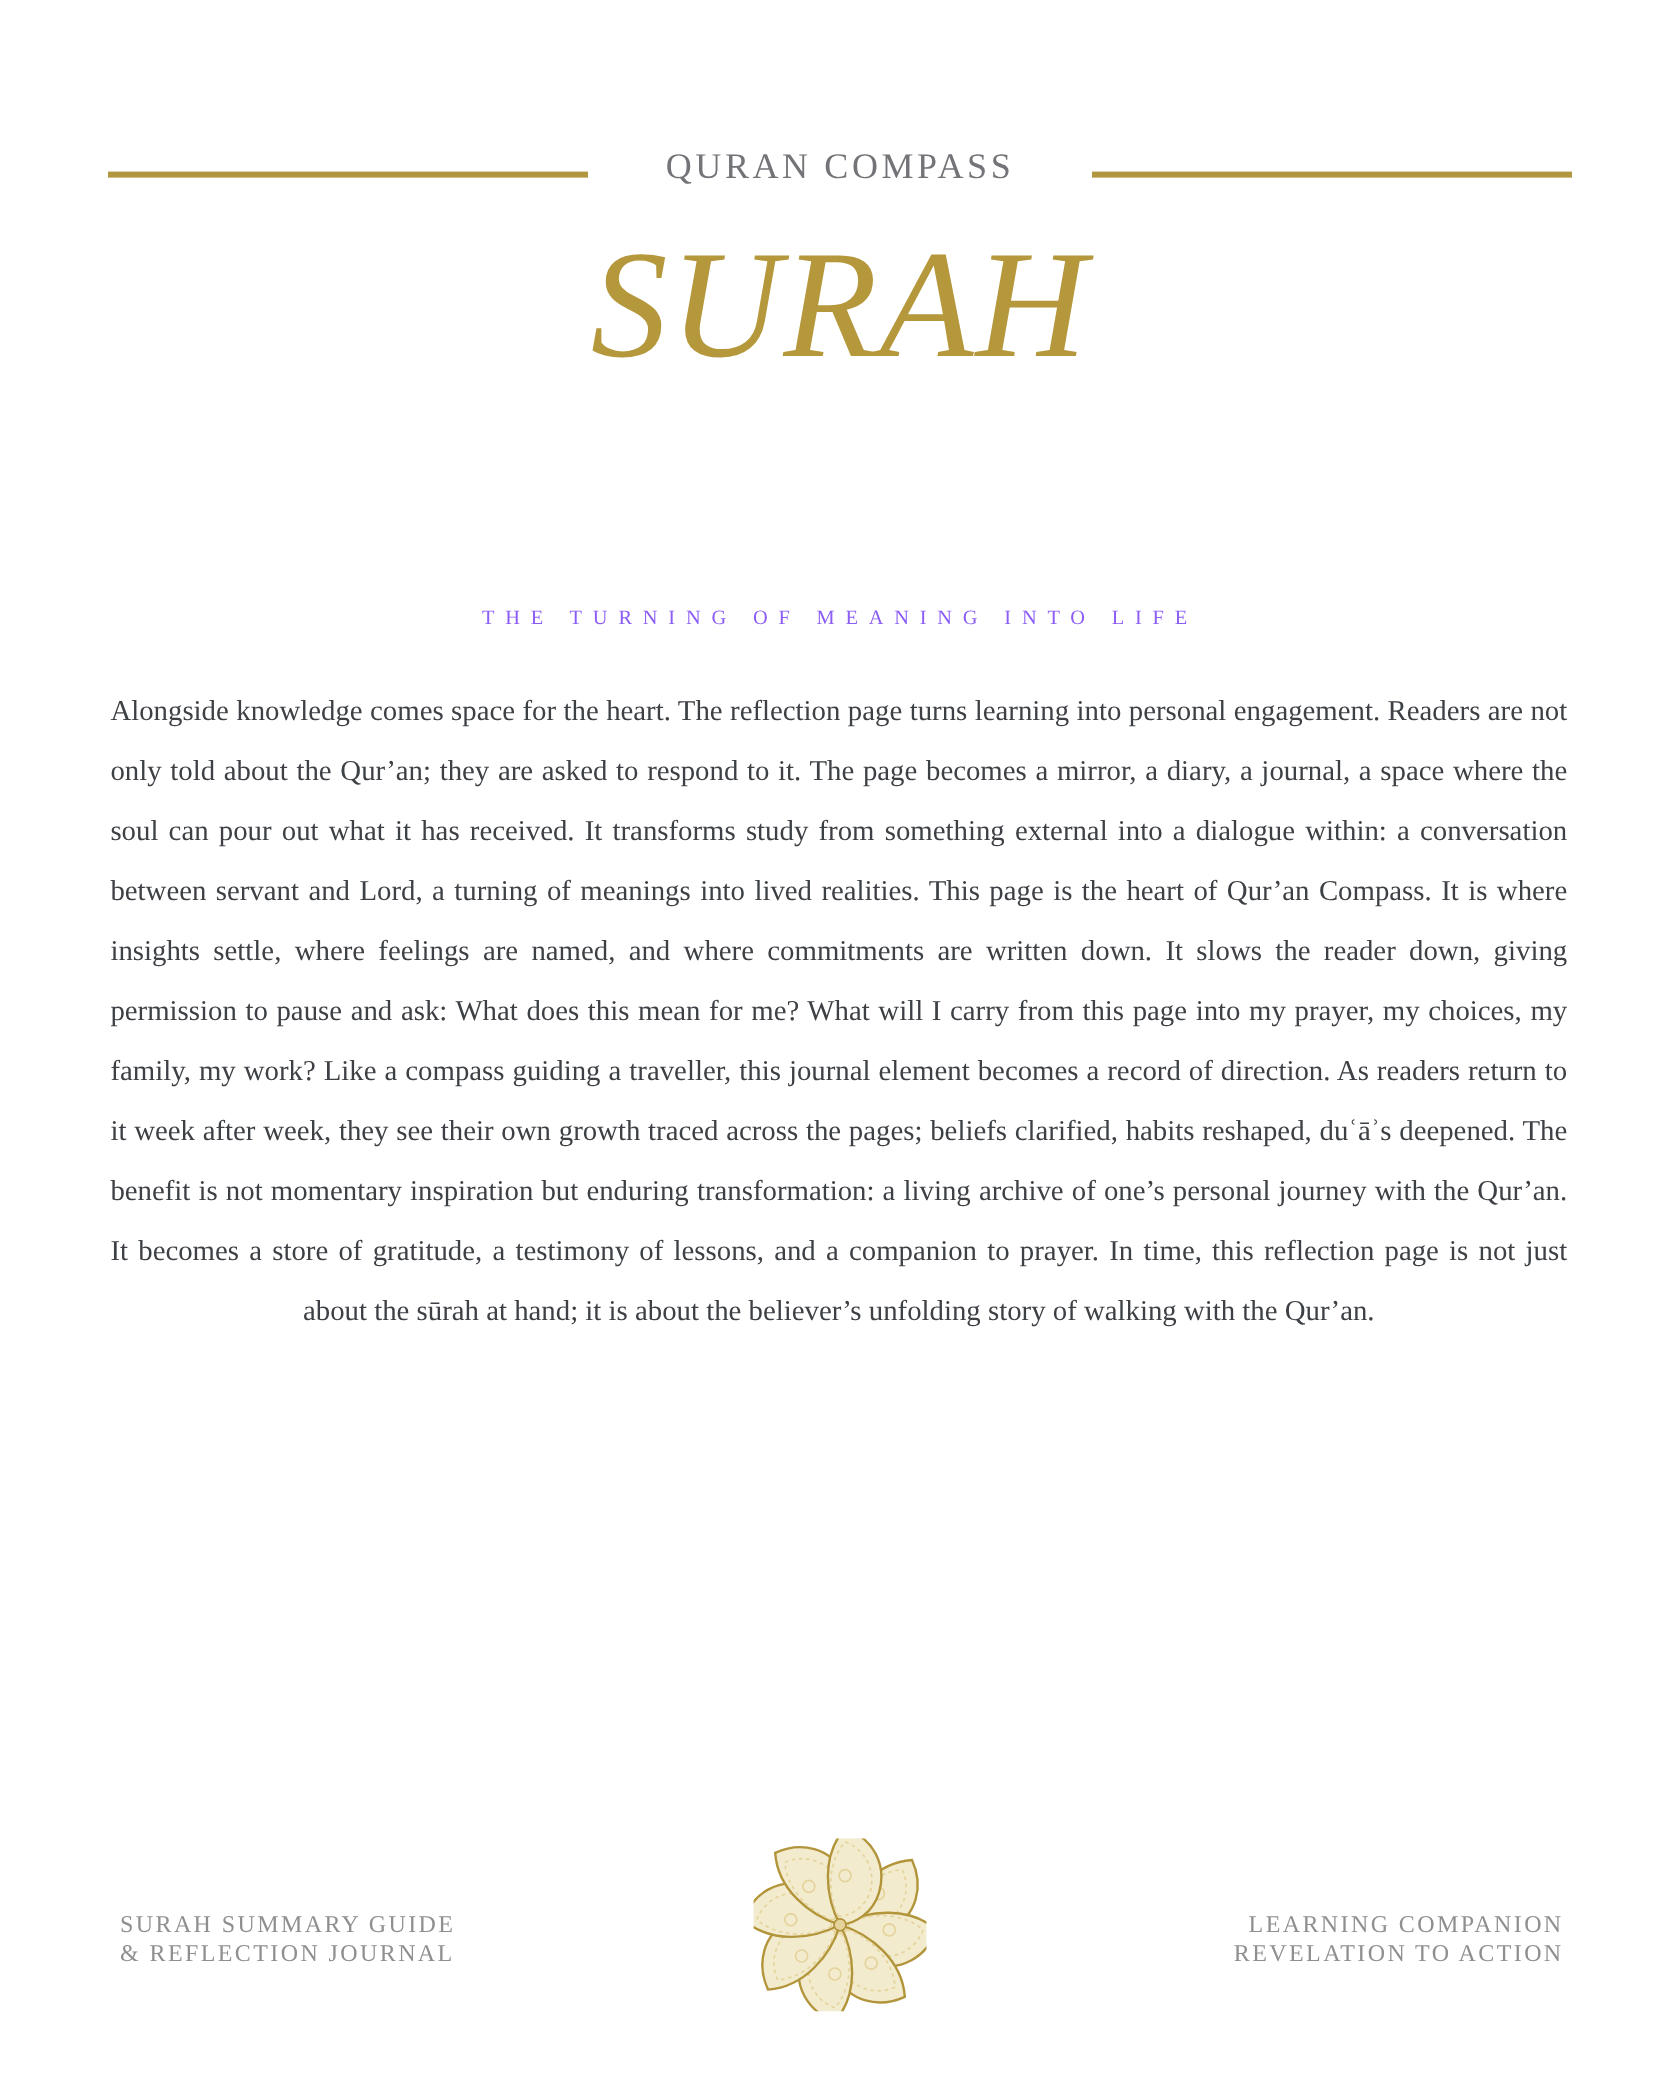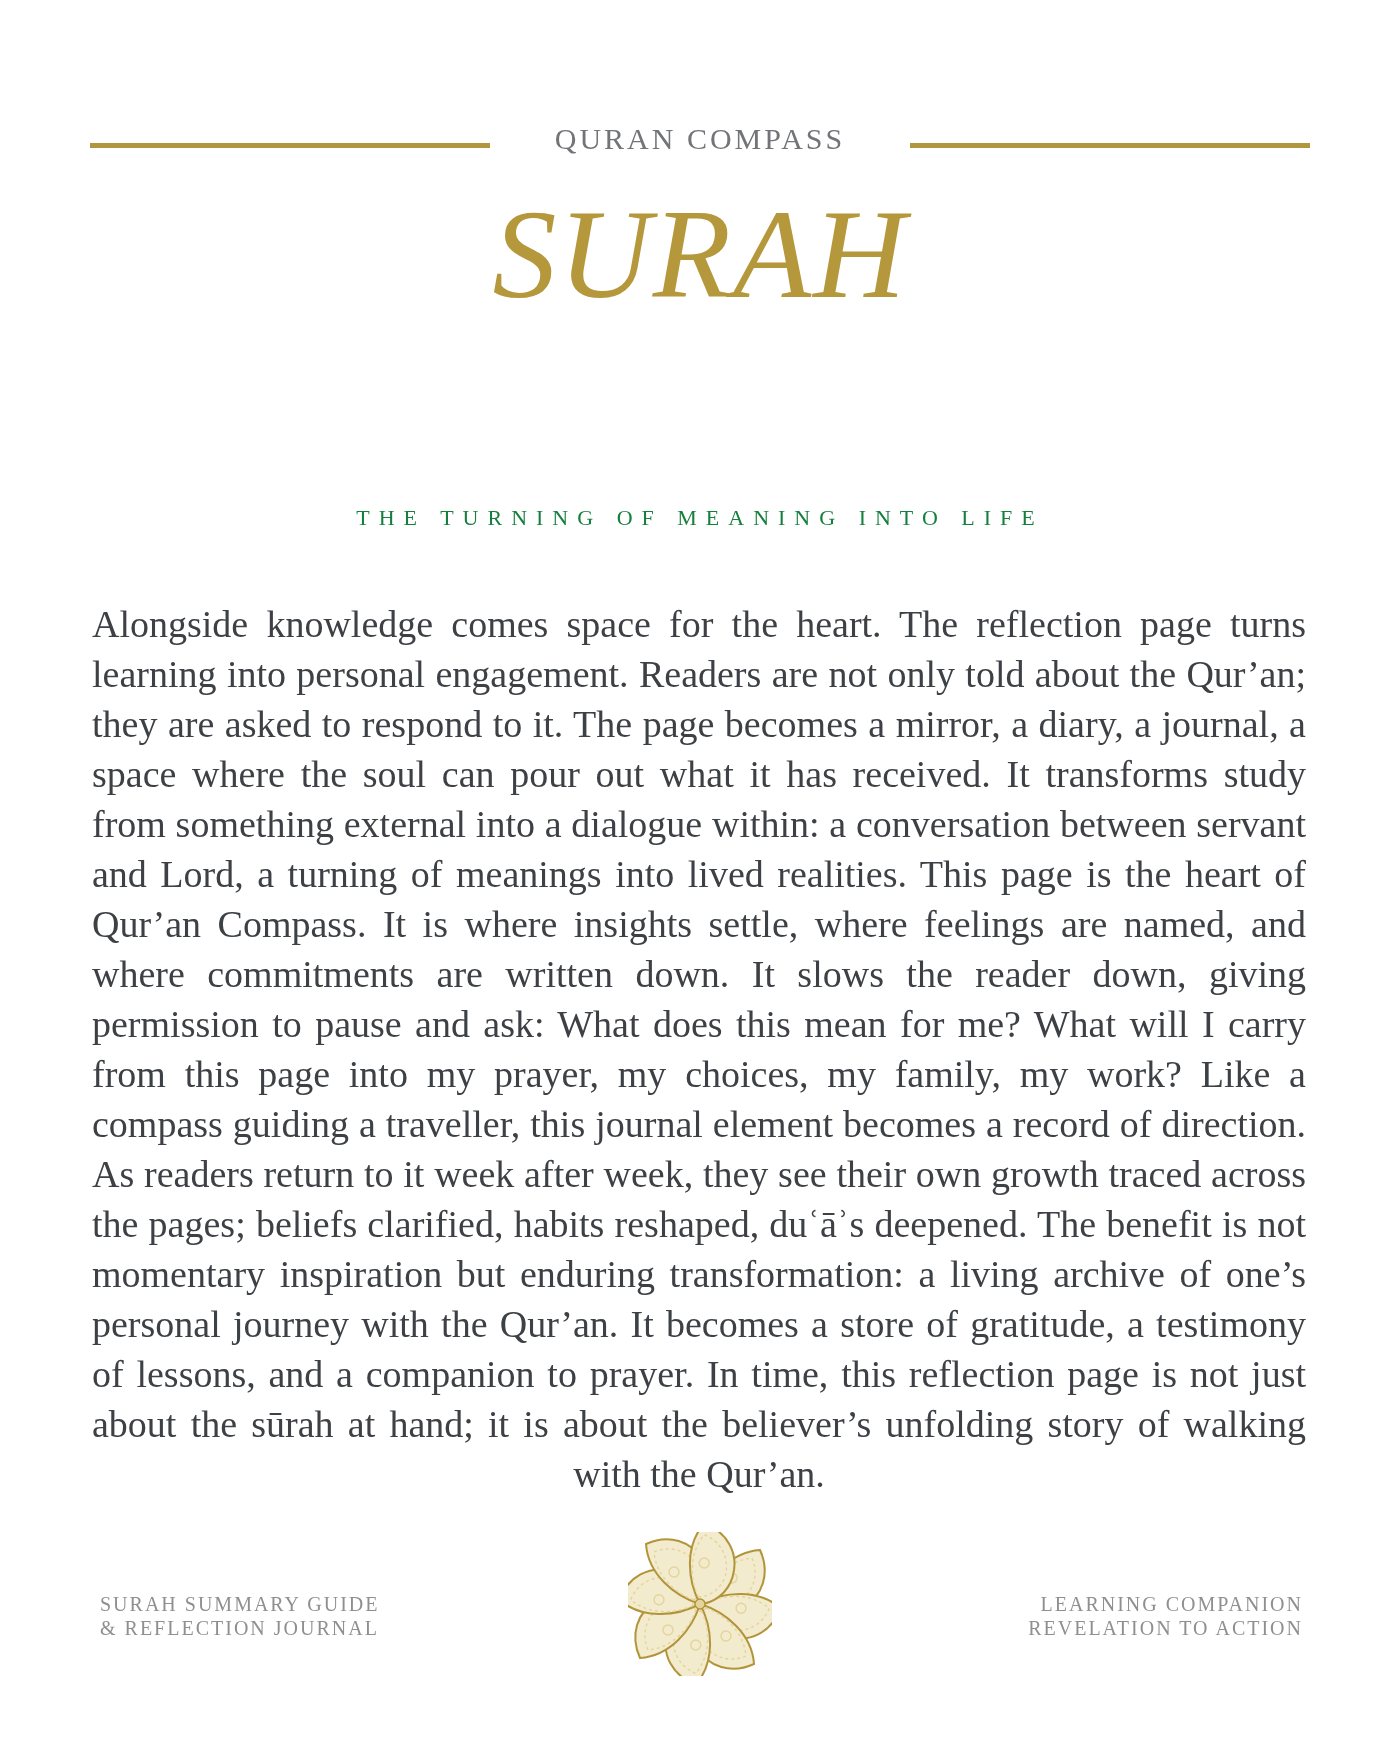--- a/index.html
+++ b/index.html
@@ -44,36 +44,35 @@
     font-weight:400;
     font-style:italic;
   }
   
   .subtitle{
     position:absolute;
     top:505px;
     left:0;
     width:100%;
     text-align:center;
-    font-size:22px;
+    font-size:17px;
     letter-spacing:9px;
-    color:#15803d;
+    color:#8b5cf6;
   }
   
   .body-text{
     position:absolute;
     top:568px;
     left:92px;
     width:1214px;
-    font-size:38px;
+    font-size:24px;
     line-height:50px;
     color:#3d4044;
     text-align:justify;
     text-align-last:center;
-    margin-top:31px;
   }
   
   .ornament{
     position:absolute;
     left:628px;
     top:1532px;
     width:144px;
     height:144px;
   }
   

